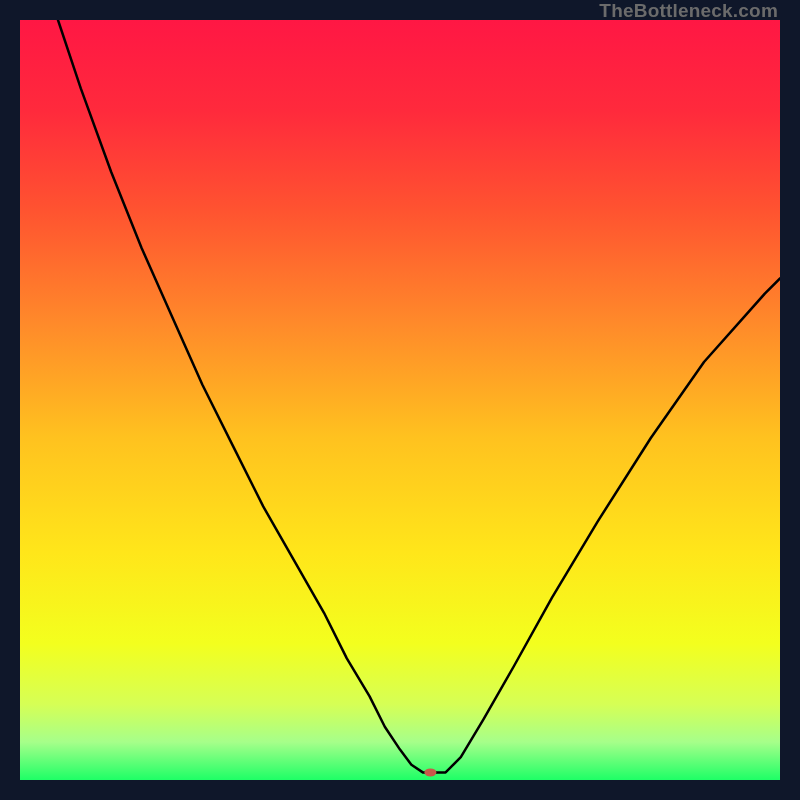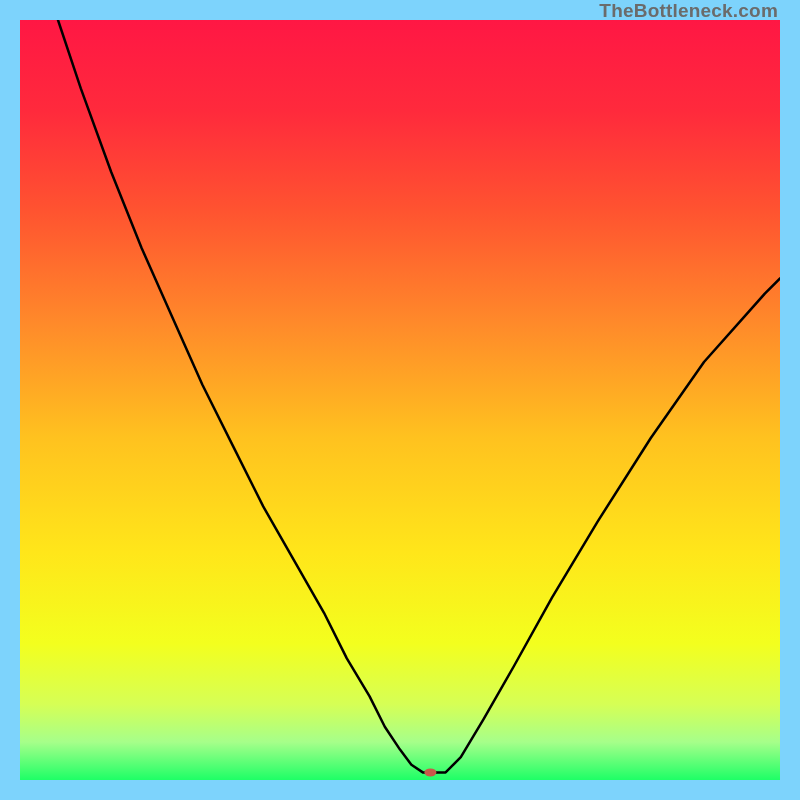--- a/index.html
+++ b/index.html
@@ -1,21 +1,21 @@
 <!DOCTYPE html>
 <html><head>
 <meta charset="utf-8">
 <style>
   * { margin: 0; padding: 0; box-sizing: border-box; }
   html, body { width: 800px; height: 800px; overflow: hidden; background: #000; }
   .container {
     width: 800px;
     height: 800px;
     position: relative;
-    background: #7dd3fc;
+    background: #0f172a;
   }
   .plot-area {
     position: absolute;
     left: 20px;
     top: 20px;
     width: 760px;
     height: 760px;
   }
   .watermark {
     position: absolute;

